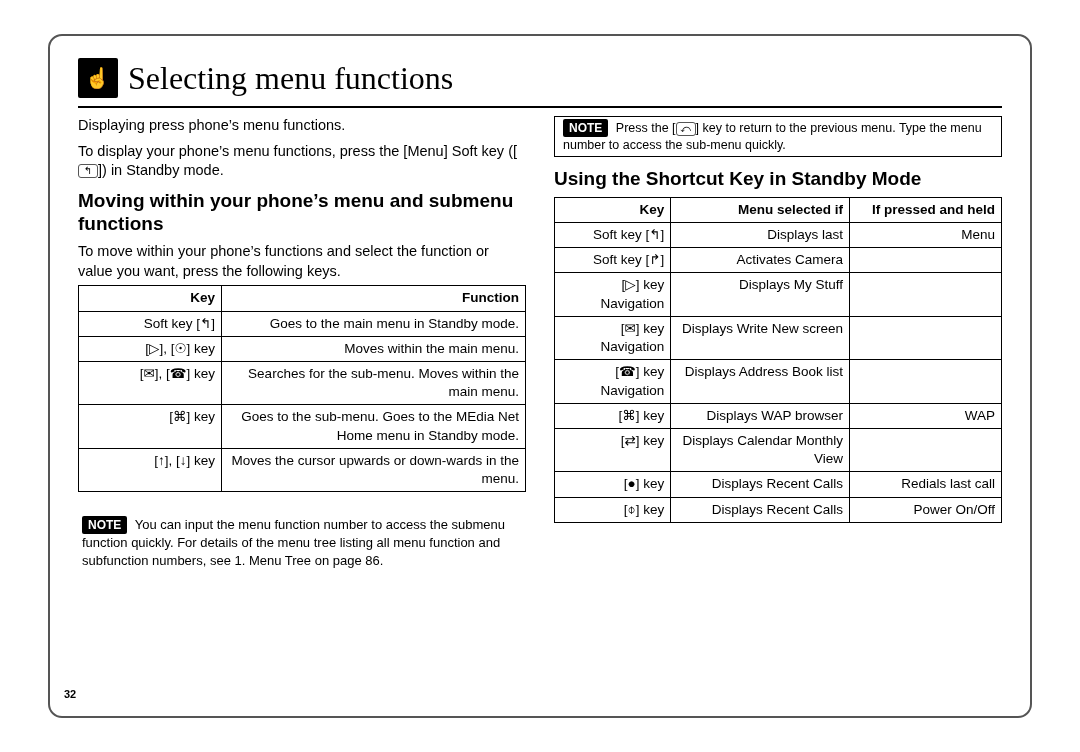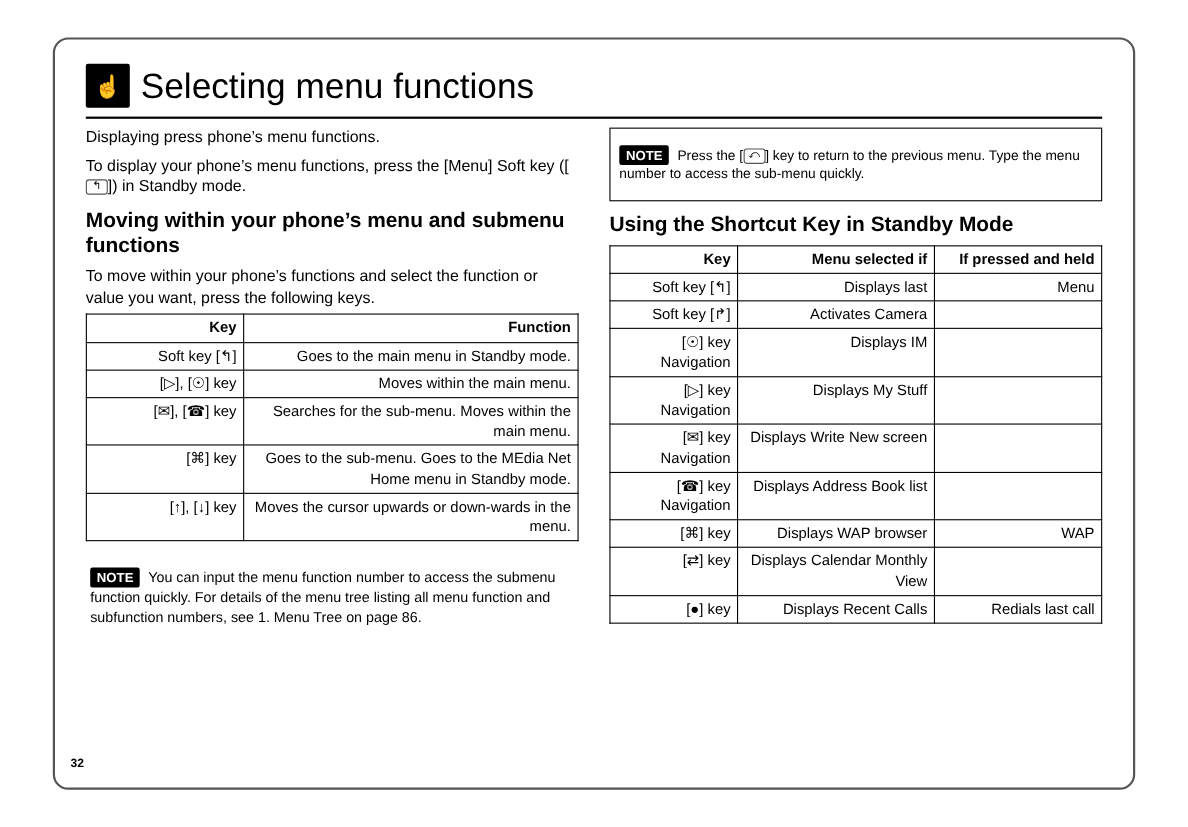--- a/index.html
+++ b/index.html
@@ -1,30 +1,30 @@
 <!DOCTYPE html>
 <html><head>
 <meta charset="utf-8">
 <style>
   html,body{margin:0;padding:0;background:#fff;font-family:Arial,Helvetica,sans-serif}
   .page{width:1080px;height:752px;position:relative;box-sizing:border-box;padding:34px 48px}
   .inner{border:2px solid #555;border-radius:14px;width:100%;height:100%;box-sizing:border-box;padding:22px 28px;position:relative}
   .header-bar{display:flex;align-items:center;margin-bottom:8px}
   .head-icon{width:40px;height:40px;background:#000;border-radius:2px;display:flex;align-items:center;justify-content:center;color:#fff;font-size:20px;margin-right:10px}
-  .head-title{font-family:Liberation Sans, sans-serif;font-size:32px}
+  .head-title{font-family:Liberation Serif, serif;font-size:32px}
   .rule{border-top:2px solid #000;margin-bottom:8px}
   .columns{display:flex;gap:28px}
   .col{flex:1;font-size:14.5px;line-height:1.35}
   h2{font-size:19px;font-weight:bold;margin:8px 0 6px 0;line-height:1.25}
   table{border-collapse:collapse;width:100%;font-size:13.5px;margin-top:4px}
   th,td{border:1px solid #000;padding:3px 6px;text-align:right;vertical-align:top}
   th{font-weight:bold;text-align:right}
   .note{font-size:13px;line-height:1.35;margin-top:24px;padding:0 4px}
   .note .lab{background:#000;color:#fff;font-weight:bold;padding:1px 6px;border-radius:2px;display:inline-block;margin-right:4px;font-size:12px}
-  .note-boxed{border:1px solid #000;padding:15px 8px;font-size:12.5px;line-height:1.35;margin-bottom:10px}
+  .note-boxed{border:1px solid #000;padding:2px 8px;font-size:12.5px;line-height:1.35;margin-bottom:10px}
   .note-boxed .lab{background:#000;color:#fff;font-weight:bold;padding:1px 6px;border-radius:2px;display:inline-block;margin-right:4px;font-size:12px}
   .pgnum{position:absolute;left:64px;bottom:52px;font-size:11px;font-weight:bold}
   .ki{display:inline-block;border:1px solid #555;border-radius:3px;font-size:10px;line-height:1;padding:1px 3px;vertical-align:middle;text-align:center;min-width:12px}
 </style>
 </head>
 <body>
 
 <div class="page">
   <div class="inner">
     <div class="header-bar">
@@ -104,25 +104,20 @@
                 <td>Soft key [↰]</td>
                 <td>Displays last</td>
                 <td>Menu</td>
               </tr>
               <tr>
                 <td>Soft key [↱]</td>
                 <td>Activates Camera</td>
                 <td></td>
               </tr>
               <tr>
-                <td>[☉] key Navigation</td>
-                <td>Displays IM</td>
-                <td></td>
-              </tr>
-              <tr>
                 <td>[▷] key Navigation</td>
                 <td>Displays My Stuff</td>
                 <td></td>
               </tr>
               <tr>
                 <td>[✉] key Navigation</td>
                 <td>Displays Write New screen</td>
                 <td></td>
               </tr>
               <tr>
@@ -138,19 +133,24 @@
               <tr>
                 <td>[⇄] key</td>
                 <td>Displays Calendar Monthly View</td>
                 <td></td>
               </tr>
               <tr>
                 <td>[●] key</td>
                 <td>Displays Recent Calls</td>
                 <td>Redials last call</td>
               </tr>
+              <tr>
+                <td>[⌽] key</td>
+                <td>Displays Recent Calls</td>
+                <td>Power On/Off</td>
+              </tr>
             </tbody>
         </table>
       </div>
     </div>
   </div>
   <div class="pgnum">32</div>
 </div>
 
 </body></html>

